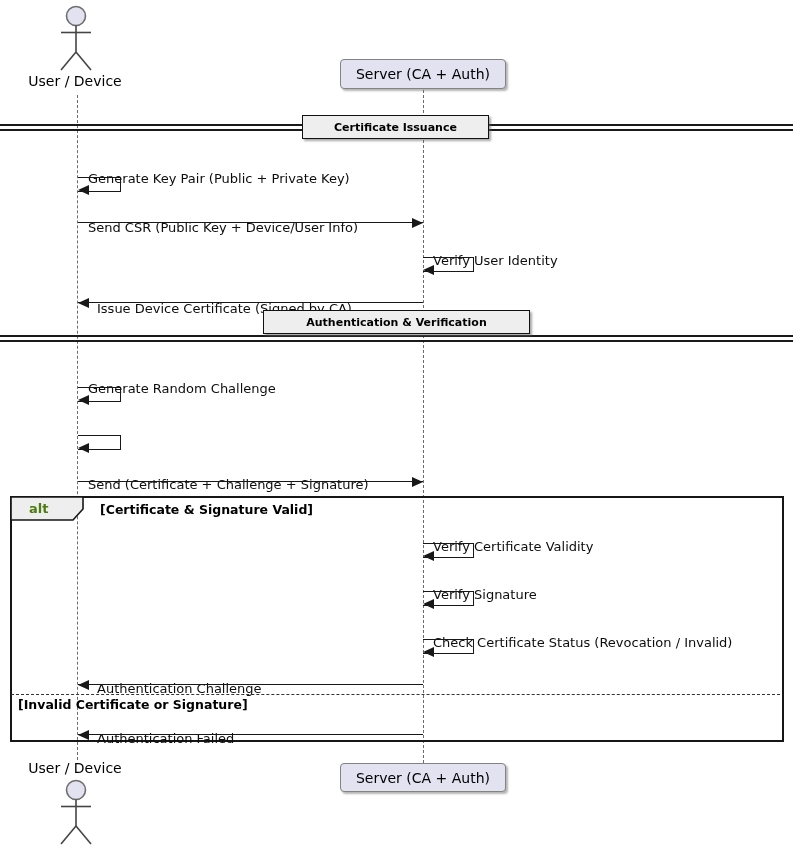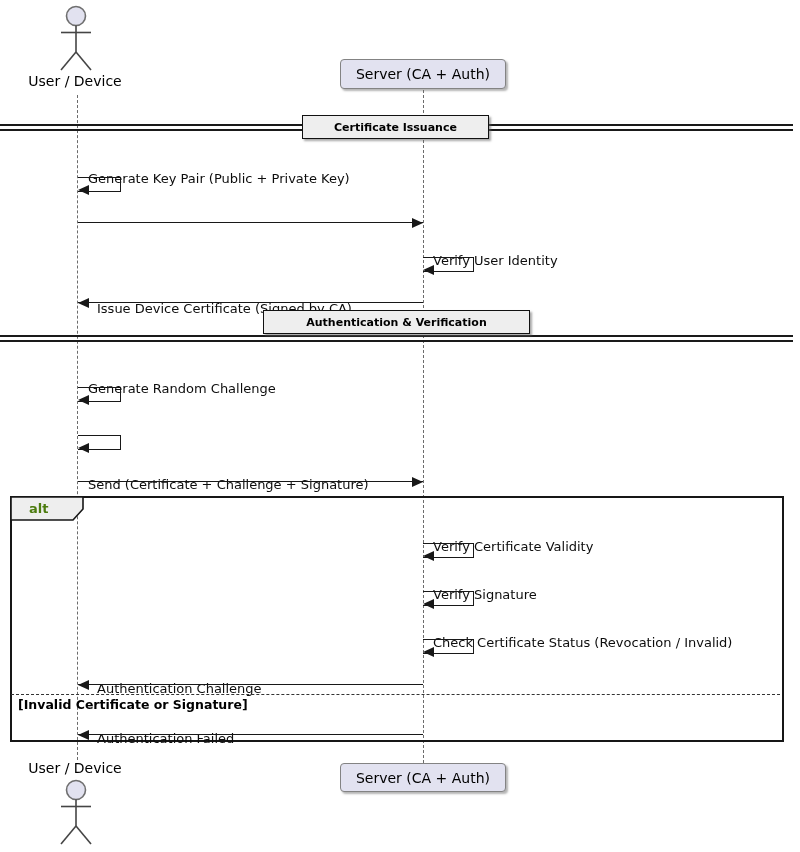--- a/index.html
+++ b/index.html
@@ -55,20 +55,21 @@
   <div class="participant" style="left:340px;top:59px;width:164px;height:28px">Server (CA + Auth)</div>
 
   <div class="divline" style="top:124px"></div>
   <div class="divline" style="top:129px"></div>
   <div class="divider-box" style="left:302px;top:115px;width:185px">Certificate Issuance</div>
 
   <div class="msg" style="left:88px;top:155px">Generate Key Pair (Public + Private Key)</div>
   <div class="selfloop" style="left:78px;top:177px;width:42px;height:13px"></div>
   <div class="head-l" style="left:78px;top:185px"></div>
 
+  <div class="msg" style="left:88px;top:204px">Send CSR (Public Key + Device/User Info)</div>
   <div class="mline" style="left:78px;top:222px;width:345px"></div>
   <div class="head-r" style="left:412px;top:218px"></div>
 
   <div class="msg" style="left:433px;top:237px">Verify User Identity</div>
   <div class="selfloop" style="left:423px;top:257px;width:50px;height:13px"></div>
   <div class="head-l" style="left:423px;top:265px"></div>
 
   <div class="msg" style="left:97px;top:285px">Issue Device Certificate (Signed by CA)</div>
   <div class="mline" style="left:78px;top:302px;width:345px"></div>
   <div class="head-l" style="left:78px;top:298px"></div>
@@ -86,20 +87,21 @@
 
   <div class="msg" style="left:88px;top:461px">Send (Certificate + Challenge + Signature)</div>
   <div class="mline" style="left:78px;top:481px;width:345px"></div>
   <div class="head-r" style="left:412px;top:477px"></div>
 
   <div class="alt-frame" style="left:10px;top:496px;width:770px;height:242px"></div>
   <svg class="alt-pentagon" style="left:11px;top:497px" width="74" height="25" viewBox="0 0 74 25">
     <polygon points="0,0 72,0 72,12 62,23 0,23" fill="#EEEEEE" stroke="#161616" stroke-width="1.6"></polygon>
   </svg>
   <div class="alt-keyword" style="left:29px;top:501px">alt</div>
+  <div class="alt-cond" style="left:100px;top:502px">[Certificate &amp; Signature Valid]</div>
 
   <div class="msg" style="left:433px;top:523px">Verify Certificate Validity</div>
   <div class="selfloop" style="left:423px;top:543px;width:50px;height:13px"></div>
   <div class="head-l" style="left:423px;top:551px"></div>
 
   <div class="msg" style="left:433px;top:571px">Verify Signature</div>
   <div class="selfloop" style="left:423px;top:591px;width:50px;height:13px"></div>
   <div class="head-l" style="left:423px;top:599px"></div>
 
   <div class="msg" style="left:433px;top:619px">Check Certificate Status (Revocation / Invalid)</div>

